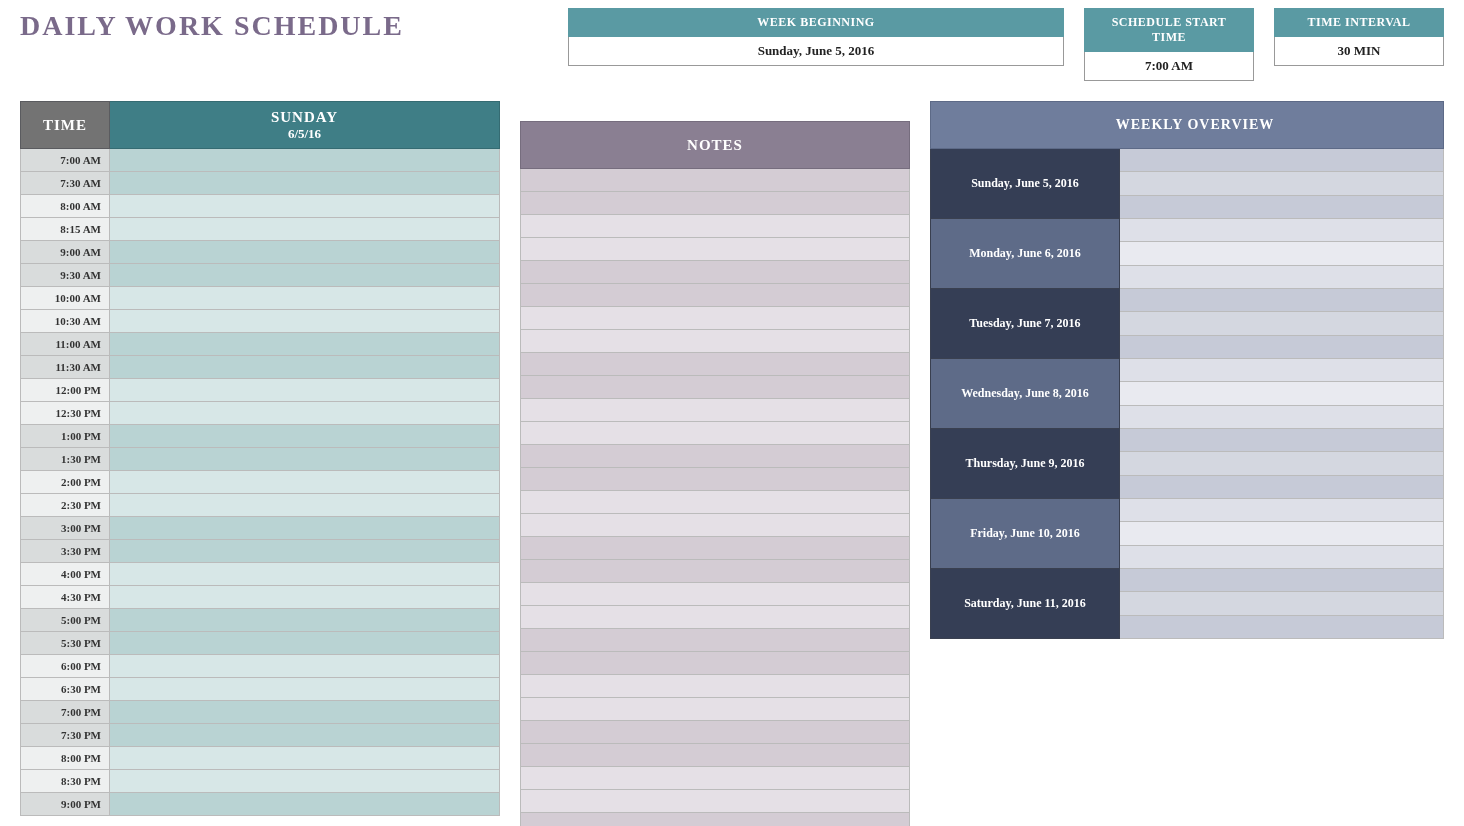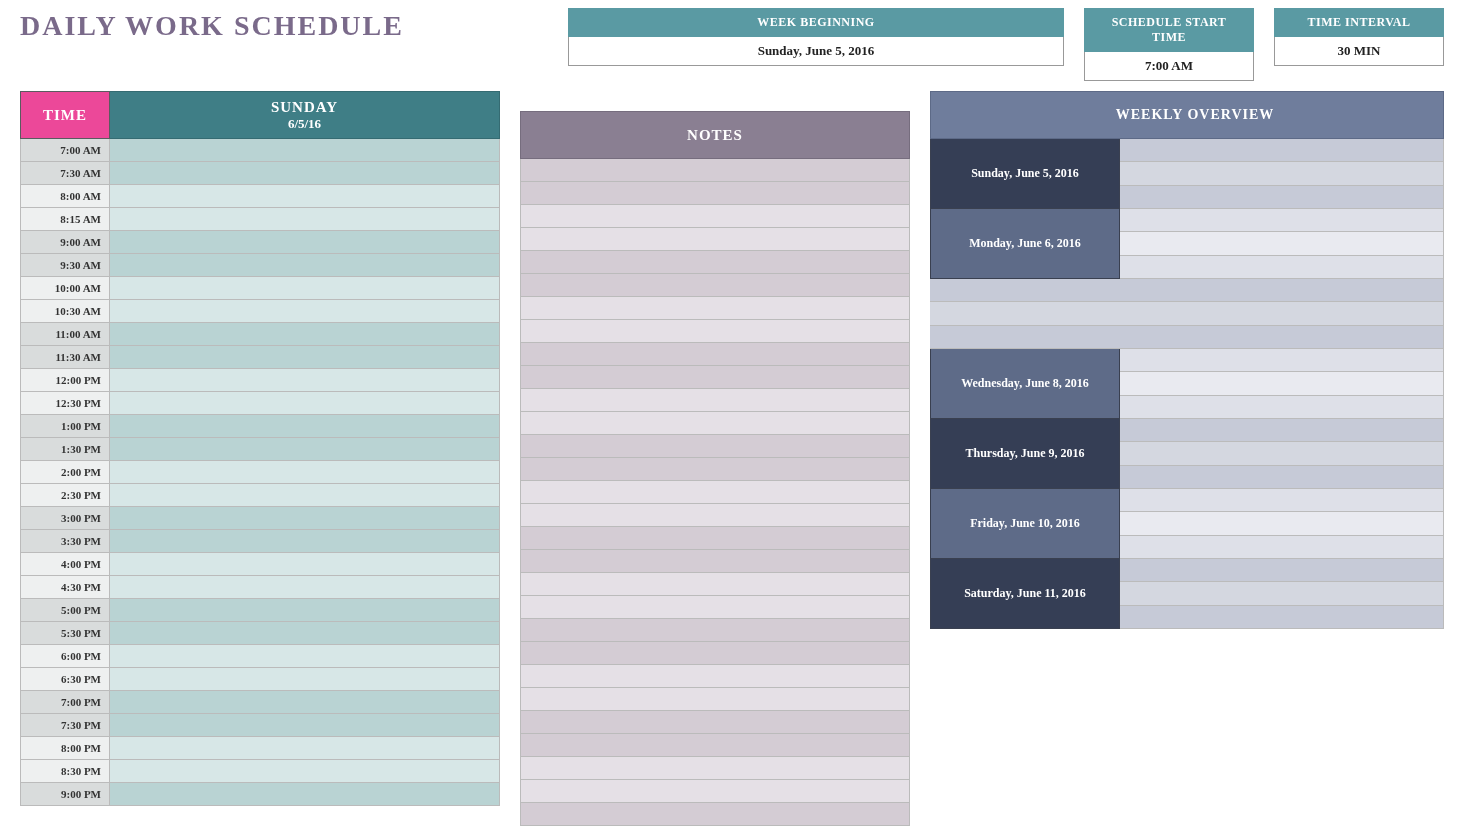--- a/index.html
+++ b/index.html
@@ -6,21 +6,21 @@
   body {
     font-family: Georgia, 'Times New Roman', serif;
     background: #ffffff;
     padding: 8px 20px;
     width: 1464px;
   }
   .top-row {
     display: flex;
     align-items: flex-start;
     gap: 20px;
-    margin-bottom: 10px;
+    margin-bottom: 20px;
   }
   .title {
     font-size: 28px;
     font-weight: bold;
     color: #7a6a8a;
     letter-spacing: 2px;
     width: 480px;
     padding-top: 2px;
   }
   .info-boxes {
@@ -63,21 +63,21 @@
   .col-notes { width: 390px; margin-top: 20px; }
   .col-overview { flex: 1; }
 
   
   .sched-header {
     display: flex;
     height: 48px;
   }
   .sched-time-header {
     width: 90px;
-    background: #ec4899;
+    background: #737373;
     color: #fff;
     font-weight: bold;
     font-size: 15px;
     display: flex;
     align-items: center;
     justify-content: center;
     border: 1px solid #5a5b5f;
     letter-spacing: 1px;
   }
   .sched-day-header {
@@ -388,20 +388,21 @@
         </div>
         <div class="ov-row">
           <div class="ov-day mid">Monday, June 6, 2016</div>
           <div class="ov-body light">
             <div class="ov-body-row"></div>
             <div class="ov-body-row"></div>
             <div class="ov-body-row"></div>
           </div>
         </div>
         <div class="ov-row">
+          <div class="ov-day dark">Tuesday, June 7, 2016</div>
           <div class="ov-body dark">
             <div class="ov-body-row"></div>
             <div class="ov-body-row"></div>
             <div class="ov-body-row"></div>
           </div>
         </div>
         <div class="ov-row">
           <div class="ov-day mid">Wednesday, June 8, 2016</div>
           <div class="ov-body light">
             <div class="ov-body-row"></div>

